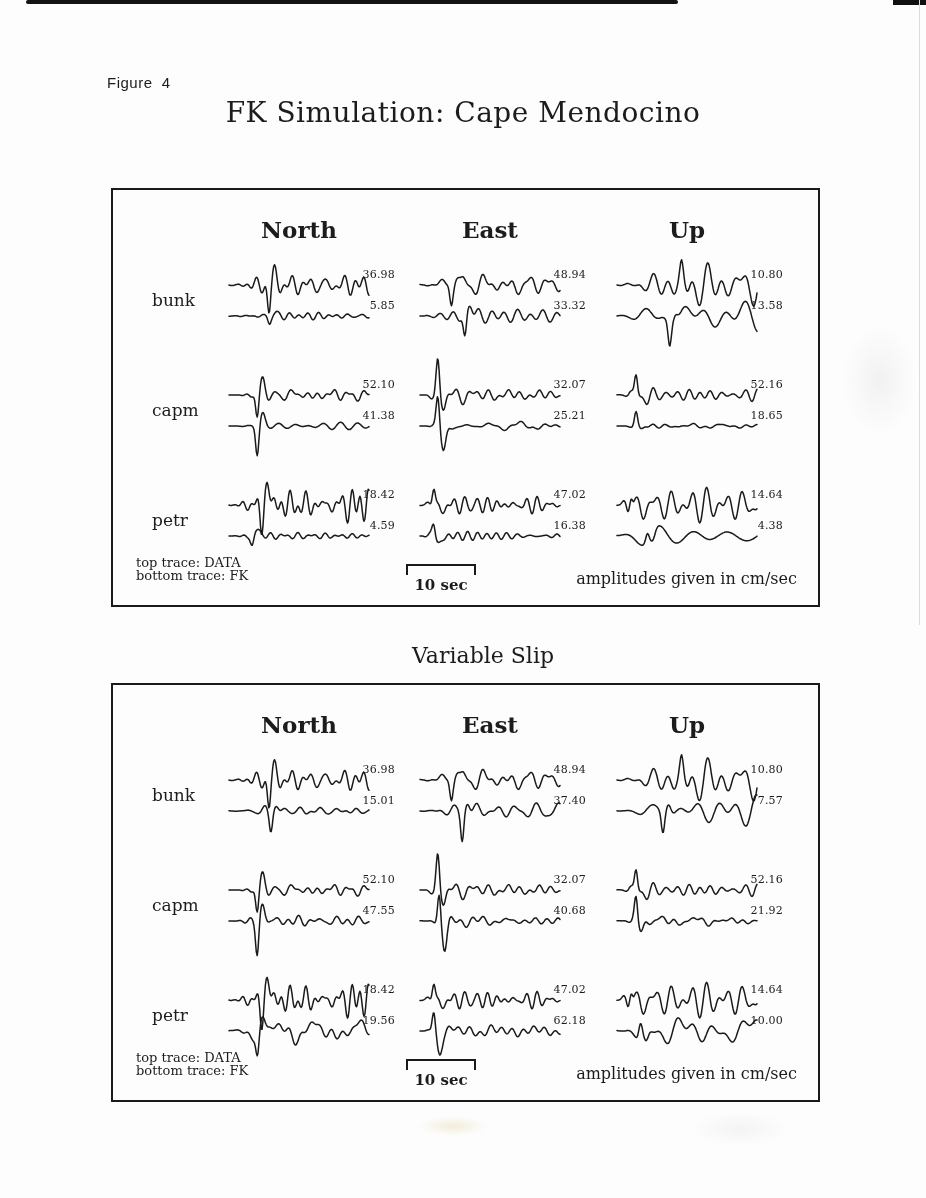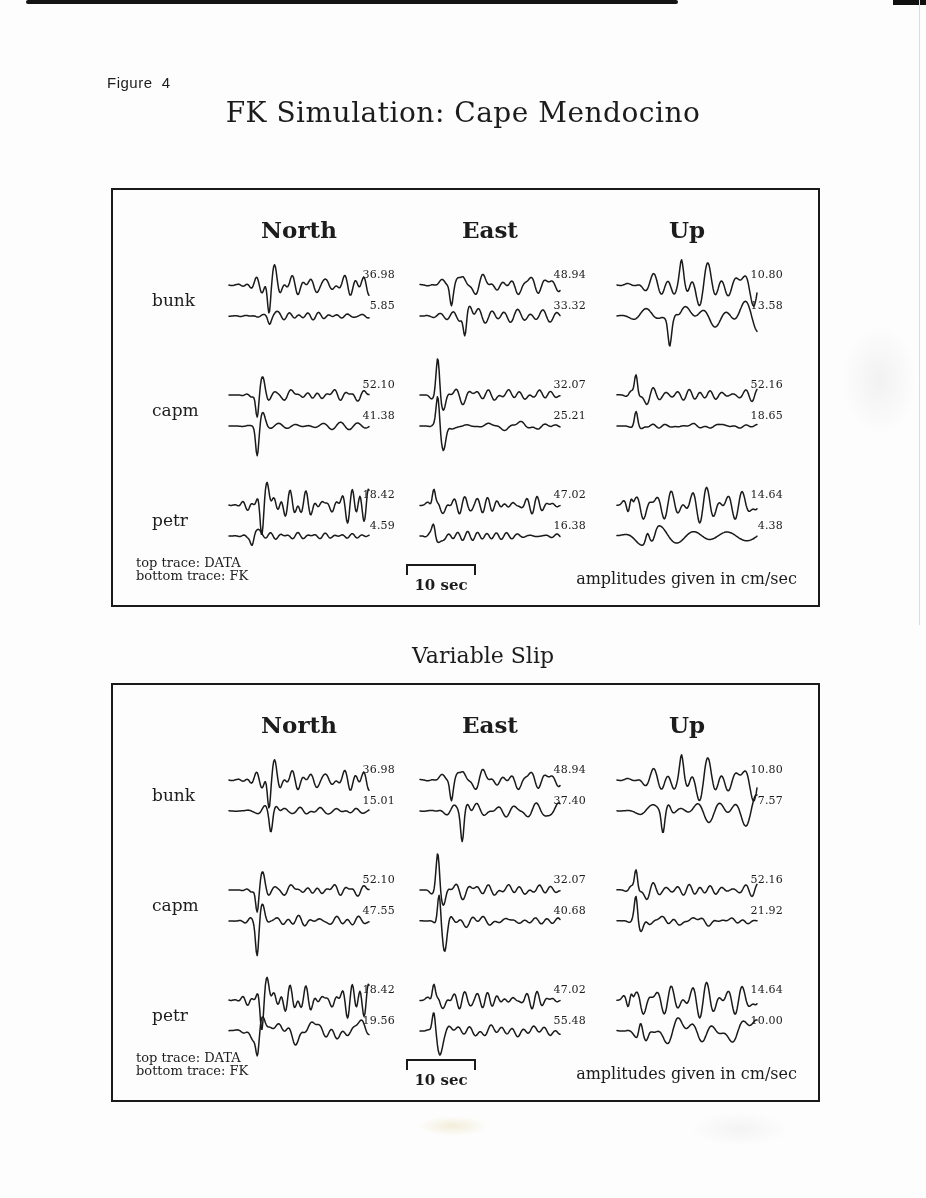--- a/index.html
+++ b/index.html
@@ -260,21 +260,21 @@
         <span class="amp bottom">19.56</span>
       </div>
       <div class="trace-cell" style="left: 307px; top: 275px;">
         <svg class="trace data-trace" width="140" height="64" viewBox="0 0 140 64">
           <path d="M0.0 32.5L0.8 32.5L1.7 32.4L2.5 32.2L3.3 32.0L4.1 31.6L5.0 31.0L5.8 30.2L6.6 29.6L7.5 29.2L8.3 29.3L9.1 30.0L9.9 30.7L10.8 30.4L11.6 27.5L12.4 22.3L13.3 17.5L14.1 16.3L14.9 19.1L15.7 23.9L16.6 27.5L17.4 29.3L18.2 30.5L19.1 32.1L19.9 34.4L20.7 36.9L21.5 39.1L22.4 40.3L23.2 40.4L24.0 39.4L24.9 37.5L25.7 35.3L26.5 33.4L27.3 32.3L28.2 32.0L29.0 32.3L29.8 32.5L30.7 32.2L31.5 31.1L32.3 29.3L33.1 27.4L34.0 26.1L34.8 26.2L35.6 27.8L36.4 30.9L37.3 34.8L38.1 38.3L38.9 40.5L39.8 40.7L40.6 38.9L41.4 35.3L42.2 31.1L43.1 27.2L43.9 24.5L44.7 23.7L45.6 24.6L46.4 27.0L47.2 30.2L48.0 33.3L48.9 35.8L49.7 37.4L50.5 37.9L51.4 37.6L52.2 36.5L53.0 34.8L53.8 32.7L54.7 30.4L55.5 28.2L56.3 26.4L57.2 25.6L58.0 26.0L58.8 27.8L59.6 30.7L60.5 34.2L61.3 37.4L62.1 39.4L63.0 39.5L63.8 37.7L64.6 34.3L65.4 30.3L66.3 26.7L67.1 24.7L67.9 24.7L68.8 26.7L69.6 30.1L70.4 33.9L71.2 36.8L72.1 38.2L72.9 37.7L73.7 35.6L74.6 32.7L75.4 30.0L76.2 28.3L77.0 28.0L77.9 28.9L78.7 30.6L79.5 32.3L80.4 33.5L81.2 33.8L82.0 33.3L82.8 32.3L83.7 31.4L84.5 31.0L85.3 31.3L86.2 32.1L87.0 33.1L87.8 33.8L88.6 33.9L89.5 33.4L90.3 32.3L91.1 31.0L92.0 30.1L92.8 29.6L93.6 29.8L94.4 30.4L95.3 31.3L96.1 32.0L96.9 32.6L97.8 32.9L98.6 33.2L99.4 33.5L100.2 34.0L101.1 34.5L101.9 34.7L102.7 34.2L103.6 33.0L104.4 31.0L105.2 28.6L106.0 26.5L106.9 25.6L107.7 26.2L108.5 28.4L109.3 32.0L110.2 36.0L111.0 39.2L111.8 40.8L112.7 40.2L113.5 37.4L114.3 33.3L115.1 28.8L116.0 25.2L116.8 23.5L117.6 24.0L118.5 26.4L119.3 29.9L120.1 33.6L120.9 36.3L121.8 37.6L122.6 37.3L123.4 35.9L124.3 33.9L125.1 32.1L125.9 30.9L126.7 30.5L127.6 30.6L128.4 30.9L129.2 31.2L130.1 31.2L130.9 30.9L131.7 30.6L132.5 30.5L133.4 30.8L134.2 31.5L135.0 32.4L135.9 33.3L136.7 33.7L137.5 33.8L138.3 33.4L139.2 32.9L140.0 32.6" fill="none" stroke="#1a1a1a" stroke-width="1.5" stroke-linecap="round" stroke-linejoin="round"></path>
         </svg>
         <svg class="trace fk-trace" width="140" height="64" viewBox="0 0 140 64">
           <path d="M0.0 32.0L0.8 32.0L1.7 32.1L2.5 32.1L3.3 32.1L4.1 32.0L5.0 31.8L5.8 31.5L6.6 31.2L7.5 30.9L8.3 30.7L9.1 30.7L9.9 30.3L10.8 28.6L11.6 24.6L12.4 18.8L13.3 14.1L14.1 14.2L14.9 20.1L15.7 29.1L16.6 38.2L17.4 45.7L18.2 51.3L19.1 54.8L19.9 56.1L20.7 55.0L21.5 52.2L22.4 48.3L23.2 44.3L24.0 40.4L24.9 36.9L25.7 33.8L26.5 31.1L27.3 29.1L28.2 27.8L29.0 27.2L29.8 27.5L30.7 28.3L31.5 29.3L32.3 30.3L33.1 30.9L34.0 31.1L34.8 30.7L35.6 30.0L36.4 29.1L37.3 28.3L38.1 28.0L38.9 28.3L39.8 29.1L40.6 30.5L41.4 32.1L42.2 33.6L43.1 34.7L43.9 35.1L44.7 34.7L45.6 33.7L46.4 32.1L47.2 30.4L48.0 28.9L48.9 28.0L49.7 27.8L50.5 28.5L51.4 29.9L52.2 31.8L53.0 33.7L53.8 35.3L54.7 36.4L55.5 36.8L56.3 36.4L57.2 35.6L58.0 34.5L58.8 33.4L59.6 32.8L60.5 32.7L61.3 33.2L62.1 34.1L63.0 35.2L63.8 36.1L64.6 36.5L65.4 36.2L66.3 35.1L67.1 33.4L67.9 31.3L68.8 29.1L69.6 27.3L70.4 26.2L71.2 25.9L72.1 26.5L72.9 27.8L73.7 29.5L74.6 31.2L75.4 32.5L76.2 33.3L77.0 33.3L77.9 32.5L78.7 31.4L79.5 30.0L80.4 28.9L81.2 28.4L82.0 28.4L82.8 29.2L83.7 30.6L84.5 32.1L85.3 33.6L86.2 34.6L87.0 34.9L87.8 34.6L88.6 33.6L89.5 32.2L90.3 30.9L91.1 29.9L92.0 29.5L92.8 29.9L93.6 31.0L94.4 32.7L95.3 34.5L96.1 36.2L96.9 37.4L97.8 37.8L98.6 37.4L99.4 36.3L100.2 34.7L101.1 32.9L101.9 31.4L102.7 30.5L103.6 30.2L104.4 30.6L105.2 31.5L106.0 32.6L106.9 33.6L107.7 34.2L108.5 34.1L109.3 33.4L110.2 32.1L111.0 30.5L111.8 28.9L112.7 27.7L113.5 27.1L114.3 27.2L115.1 28.0L116.0 29.2L116.8 30.7L117.6 32.0L118.5 32.8L119.3 33.1L120.1 32.7L120.9 31.7L121.8 30.5L122.6 29.3L123.4 28.5L124.3 28.3L125.1 28.8L125.9 29.9L126.7 31.5L127.6 33.3L128.4 34.8L129.2 35.9L130.1 36.4L130.9 36.2L131.7 35.4L132.5 34.3L133.4 33.1L134.2 32.2L135.0 31.8L135.9 31.8L136.7 32.4L137.5 33.3L138.3 34.3L139.2 35.0L140.0 35.3" fill="none" stroke="#1a1a1a" stroke-width="1.5" stroke-linecap="round" stroke-linejoin="round"></path>
         </svg>
         <span class="amp top">47.02</span>
-        <span class="amp bottom">55.48</span>
+        <span class="amp bottom">62.18</span>
       </div>
       <div class="trace-cell" style="left: 504px; top: 275px;">
         <svg class="trace data-trace" width="140" height="64" viewBox="0 0 140 64">
           <path d="M0.0 32.3L0.8 32.2L1.7 32.0L2.5 31.8L3.3 31.3L4.1 30.5L5.0 29.4L5.8 28.3L6.6 27.7L7.5 28.0L8.3 29.6L9.1 32.5L9.9 36.0L10.8 38.5L11.6 37.9L12.4 33.9L13.3 29.1L14.1 26.2L14.9 26.2L15.7 28.0L16.6 28.7L17.4 27.5L18.2 25.7L19.1 24.4L19.9 24.1L20.7 25.0L21.5 27.1L22.4 30.5L23.2 34.8L24.0 39.2L24.9 43.0L25.7 45.4L26.5 46.1L27.3 45.1L28.2 42.8L29.0 39.6L29.8 36.3L30.7 33.3L31.5 31.1L32.3 29.7L33.1 29.2L34.0 29.2L34.8 29.3L35.6 29.3L36.4 28.9L37.3 28.0L38.1 26.8L38.9 25.5L39.8 24.6L40.6 24.4L41.4 25.3L42.2 27.3L43.1 30.4L43.9 34.3L44.7 38.4L45.6 42.1L46.4 44.8L47.2 45.9L48.0 45.2L48.9 42.6L49.7 38.6L50.5 33.6L51.4 28.3L52.2 23.6L53.0 20.1L53.8 18.3L54.7 18.4L55.5 20.3L56.3 23.7L57.2 27.8L58.0 32.1L58.8 35.8L59.6 38.5L60.5 39.8L61.3 39.8L62.1 38.6L63.0 36.8L63.8 34.8L64.6 33.1L65.4 32.1L66.3 31.9L67.1 32.5L67.9 33.5L68.8 34.6L69.6 35.2L70.4 35.0L71.2 33.7L72.1 31.4L72.9 28.3L73.7 25.0L74.6 22.1L75.4 20.2L76.2 19.8L77.0 21.3L77.9 24.7L78.7 29.5L79.5 35.2L80.4 41.0L81.2 45.8L82.0 49.0L82.8 49.9L83.7 48.4L84.5 44.5L85.3 38.9L86.2 32.2L87.0 25.6L87.8 19.9L88.6 16.0L89.5 14.4L90.3 15.2L91.1 18.2L92.0 22.9L92.8 28.4L93.6 34.0L94.4 38.6L95.3 41.9L96.1 43.3L96.9 43.1L97.8 41.3L98.6 38.7L99.4 35.7L100.2 32.9L101.1 30.9L101.9 29.9L102.7 29.8L103.6 30.5L104.4 31.4L105.2 32.2L106.0 32.5L106.9 32.0L107.7 30.6L108.5 28.7L109.3 26.4L110.2 24.5L111.0 23.4L111.8 23.4L112.7 24.9L113.5 27.8L114.3 31.7L115.1 36.1L116.0 40.5L116.8 43.9L117.6 45.9L118.5 46.1L119.3 44.4L120.1 40.9L120.9 36.3L121.8 31.0L122.6 26.0L123.4 22.0L124.3 19.3L125.1 18.5L125.9 19.4L126.7 21.7L127.6 25.1L128.4 28.9L129.2 32.5L130.1 35.4L130.9 37.3L131.7 38.3L132.5 38.3L133.4 37.8L134.2 37.1L135.0 36.5L135.9 36.1L136.7 36.2L137.5 36.5L138.3 36.8L139.2 36.6L140.0 35.8" fill="none" stroke="#1a1a1a" stroke-width="1.5" stroke-linecap="round" stroke-linejoin="round"></path>
         </svg>
         <svg class="trace fk-trace" width="140" height="64" viewBox="0 0 140 64">
           <path d="M0.0 31.6L0.8 31.7L1.7 31.8L2.5 31.9L3.3 31.9L4.1 32.0L5.0 32.1L5.8 32.1L6.6 32.1L7.5 32.1L8.3 31.9L9.1 31.8L9.9 31.6L10.8 31.5L11.6 31.5L12.4 31.7L13.3 32.1L14.1 32.7L14.9 33.5L15.7 34.5L16.6 35.7L17.4 36.8L18.2 37.9L19.1 38.5L19.9 38.2L20.7 36.4L21.5 32.7L22.4 28.2L23.2 24.9L24.0 24.7L24.9 27.5L25.7 31.7L26.5 35.7L27.3 38.9L28.2 41.0L29.0 41.8L29.8 41.0L30.7 39.2L31.5 36.9L32.3 34.8L33.1 33.5L34.0 32.9L34.8 32.9L35.6 33.1L36.4 33.3L37.3 33.3L38.1 33.2L38.9 32.9L39.8 32.6L40.6 32.4L41.4 32.3L42.2 32.6L43.1 33.2L43.9 34.1L44.7 35.5L45.6 37.1L46.4 38.8L47.2 40.6L48.0 42.2L48.9 43.5L49.7 44.3L50.5 44.6L51.4 44.2L52.2 43.1L53.0 41.3L53.8 38.9L54.7 36.1L55.5 32.9L56.3 29.8L57.2 26.7L58.0 24.0L58.8 21.7L59.6 20.1L60.5 19.1L61.3 18.9L62.1 19.3L63.0 20.3L63.8 21.7L64.6 23.3L65.4 25.0L66.3 26.6L67.1 28.0L67.9 28.9L68.8 29.4L69.6 29.5L70.4 29.1L71.2 28.4L72.1 27.5L72.9 26.6L73.7 25.8L74.6 25.3L75.4 25.1L76.2 25.5L77.0 26.4L77.9 27.8L78.7 29.6L79.5 31.8L80.4 34.1L81.2 36.5L82.0 38.7L82.8 40.5L83.7 41.9L84.5 42.6L85.3 42.7L86.2 42.2L87.0 41.1L87.8 39.4L88.6 37.4L89.5 35.3L90.3 33.1L91.1 31.1L92.0 29.4L92.8 28.1L93.6 27.3L94.4 27.0L95.3 27.2L96.1 27.8L96.9 28.7L97.8 29.8L98.6 31.0L99.4 32.1L100.2 33.1L101.1 33.8L101.9 34.3L102.7 34.6L103.6 34.6L104.4 34.5L105.2 34.3L106.0 34.2L106.9 34.3L107.7 34.5L108.5 35.0L109.3 35.8L110.2 36.9L111.0 38.1L111.8 39.4L112.7 40.7L113.5 41.8L114.3 42.6L115.1 43.0L116.0 42.9L116.8 42.3L117.6 41.1L118.5 39.4L119.3 37.3L120.1 34.8L120.9 32.3L121.8 29.8L122.6 27.4L123.4 25.4L124.3 23.8L125.1 22.7L125.9 22.2L126.7 22.1L127.6 22.4L128.4 23.1L129.2 24.0L130.1 24.9L130.9 25.6L131.7 26.2L132.5 26.4L133.4 26.3L134.2 25.8L135.0 25.1L135.9 24.1L136.7 23.0L137.5 22.1L138.3 21.3L139.2 21.0L140.0 21.1" fill="none" stroke="#1a1a1a" stroke-width="1.5" stroke-linecap="round" stroke-linejoin="round"></path>
         </svg>
         <span class="amp top">14.64</span>
         <span class="amp bottom">10.00</span>

